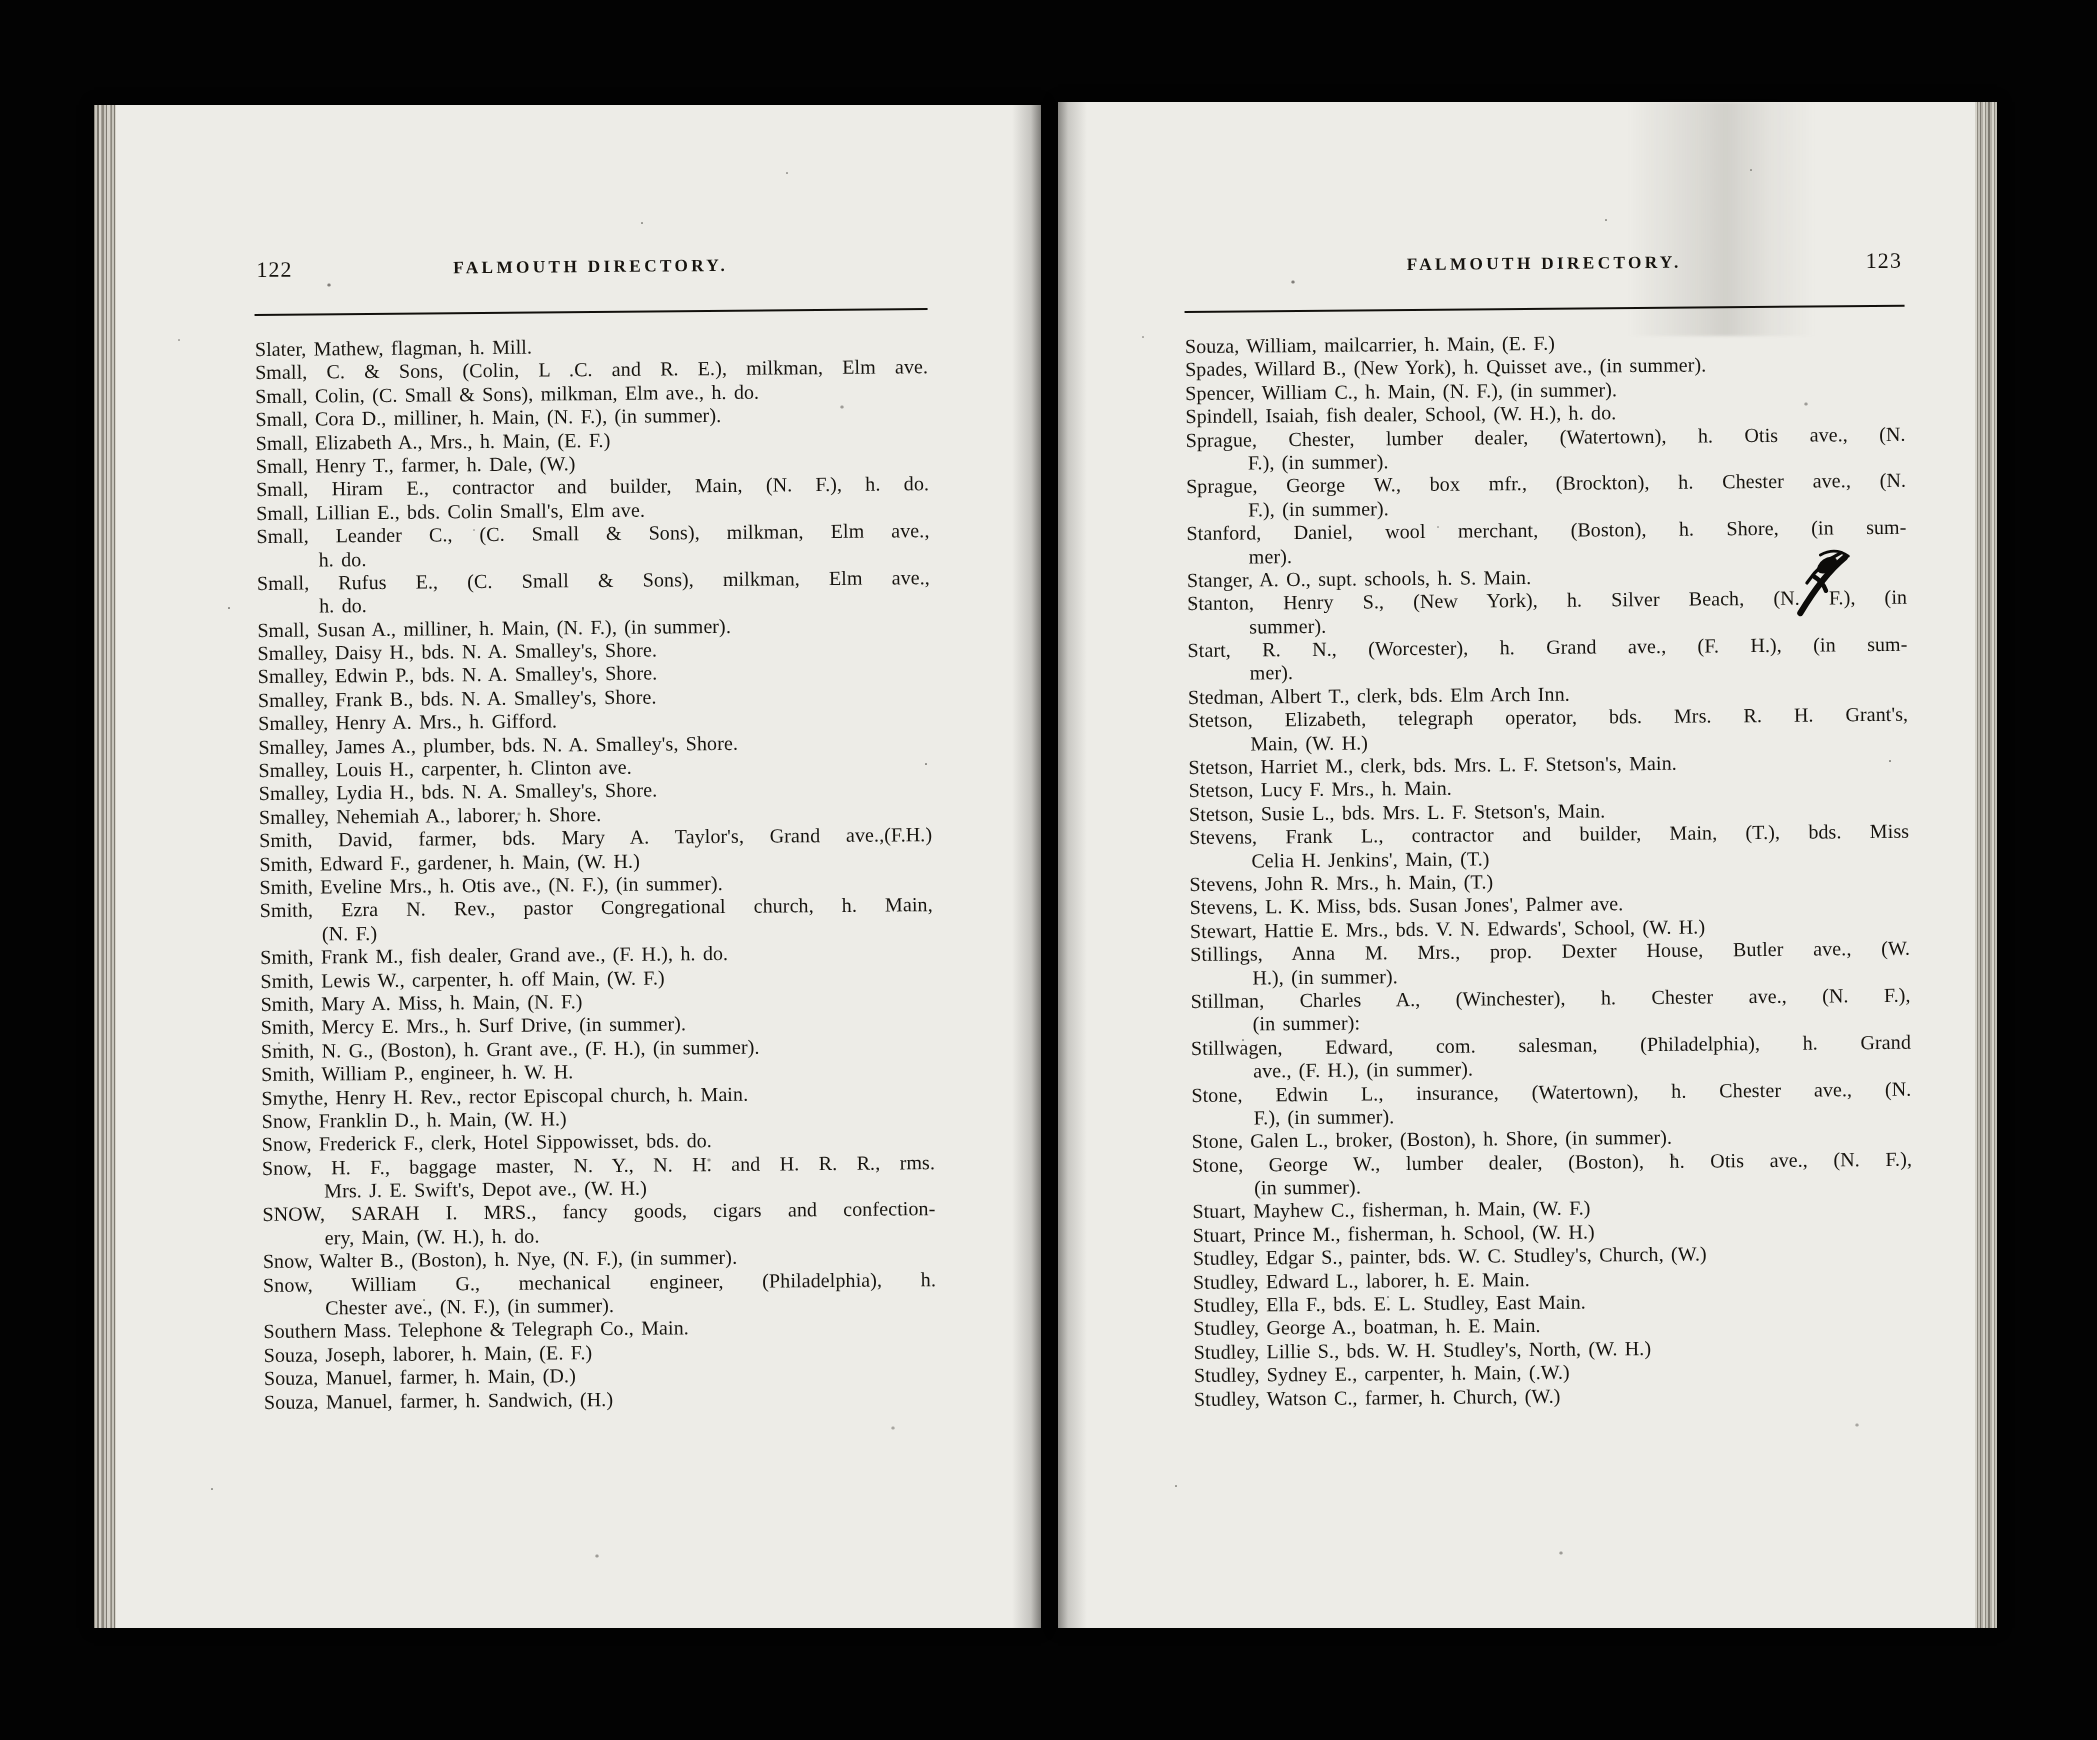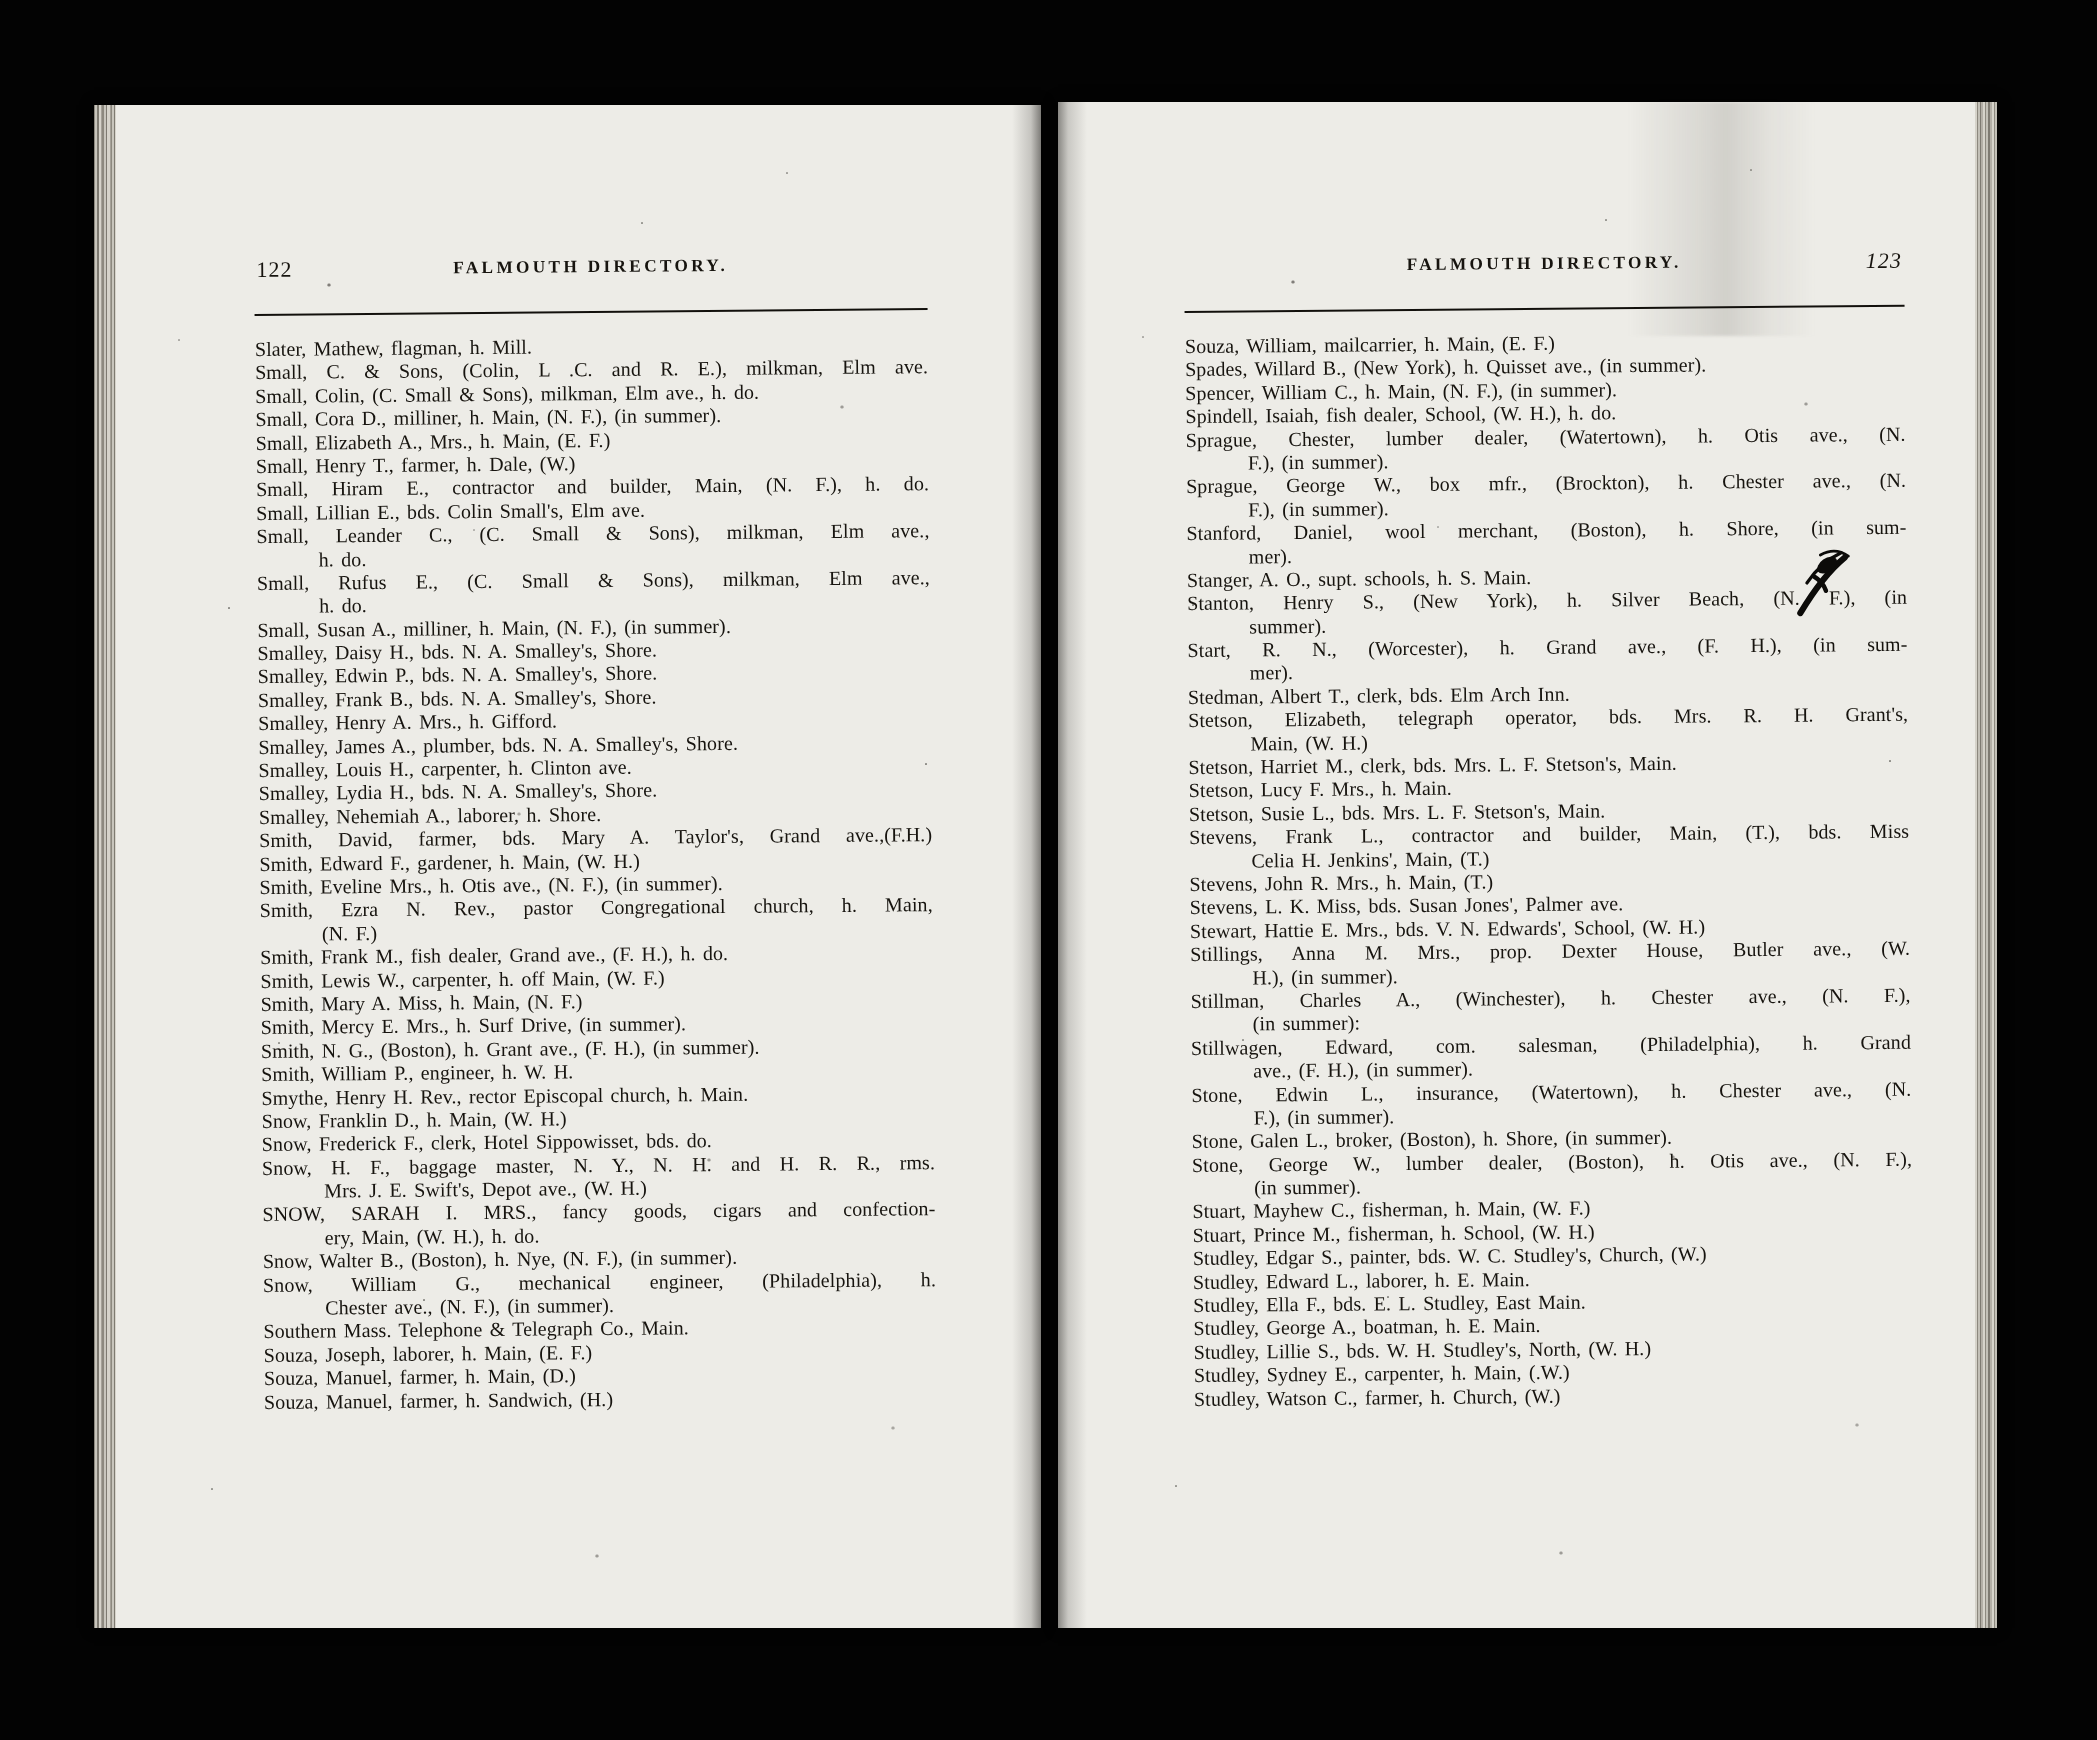--- a/index.html
+++ b/index.html
@@ -19,21 +19,21 @@
     background:linear-gradient(90deg,rgba(15,13,10,0) 0%,rgba(15,13,10,.18) 65%,rgba(15,13,10,.5) 100%);}
   .page.right::before{content:"";position:absolute;left:0;top:0;bottom:0;width:29px;
     background:linear-gradient(270deg,rgba(15,13,10,0) 0%,rgba(15,13,10,.16) 65%,rgba(15,13,10,.45) 100%);}
   
   .print{position:absolute;height:1261px;transform:rotate(-0.5deg);transform-origin:0 0;}
   .print.left-print{left:160px;top:145px;width:673px;}
   .print.right-print{left:126px;top:145px;width:720px;}
   .hdr{position:absolute;top:0;left:0;right:0;height:39px;line-height:39px;}
   .pagenum{font-size:22px;letter-spacing:1.1px;}
   .pn-left{position:absolute;left:2.2px;top:0;}
-  .pn-right{position:absolute;right:2.2px;top:0;font-style:italic;}
+  .pn-right{position:absolute;right:2.2px;top:0;}
   .title{position:absolute;left:50%;transform:translateX(-50%);top:0;
     font-size:17.3px;font-weight:bold;letter-spacing:3.3px;white-space:nowrap;}
   .rule{position:absolute;top:64px;left:0;right:0;height:2.2px;background:#12100c;}
   .body{position:absolute;top:88px;left:0;right:0;}
   .dir-line{height:23.4px;line-height:23.4px;font-size:20px;letter-spacing:0.1px;word-spacing:2.2px;white-space:nowrap;}
   .dir-line.indent{padding-left:62px;}
   .dir-line.wide{white-space:normal;text-align:justify;text-align-last:justify;max-height:23.4px;overflow:hidden;}
   
   .smudge{position:absolute;left:569px;top:0;width:190px;height:234px;pointer-events:none;
     background:

